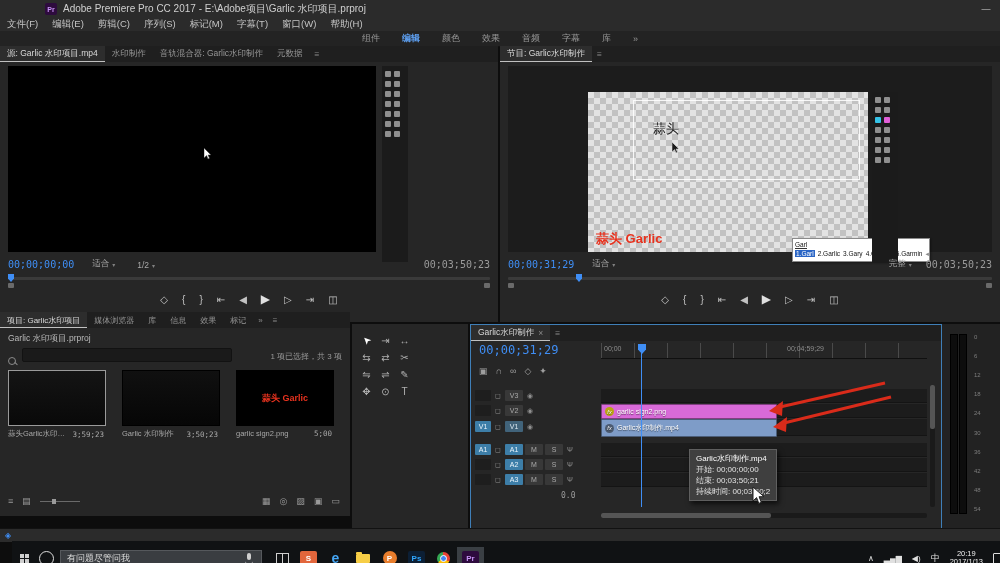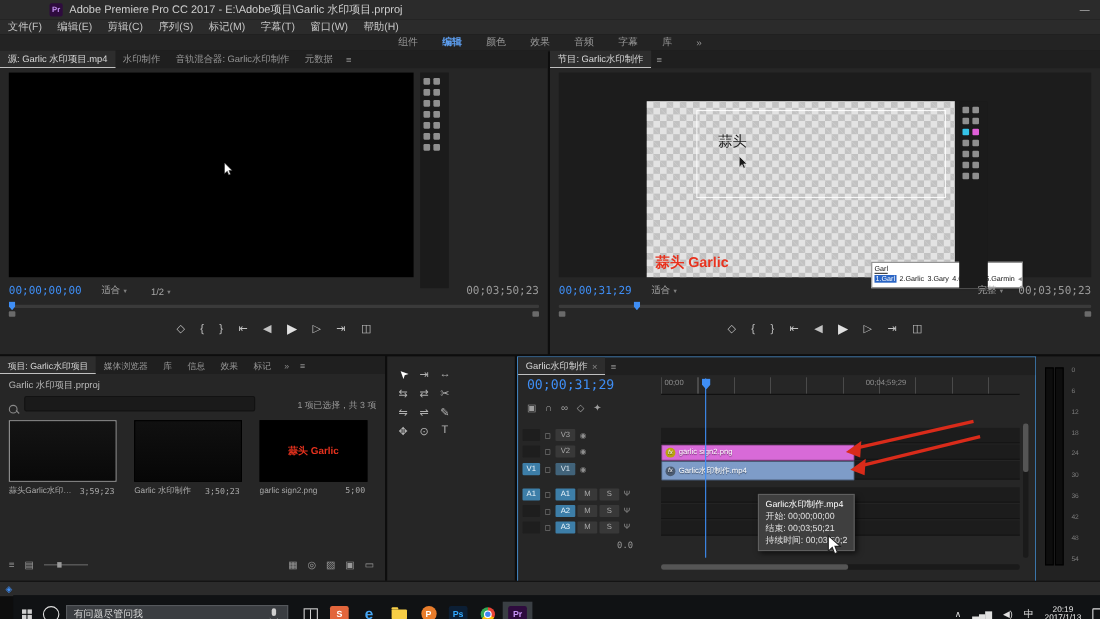--- a/index.html
+++ b/index.html
@@ -277,21 +277,21 @@
       <span class="tbtn">}</span>
       <span class="tbtn">⇤</span>
       <span class="tbtn">◀</span>
       <span class="tbtn play">▶</span>
       <span class="tbtn">▷</span>
       <span class="tbtn">⇥</span>
       <span class="tbtn">◫</span>
     </div>
   </div>
 
-  <div class="panel" style="left:0;top:324px;width:350px;height:204px;">
+  <div class="panel" style="left:0;top:312px;width:350px;height:204px;">
     <div class="tabbar" style="font-size:8px;">
       <span class="tab active">
           <span>项目: Garlic水印项目</span>
         </span>
       <span class="tab">
           <span>媒体浏览器</span>
         </span>
       <span class="tab">
           <span>库</span>
         </span>

